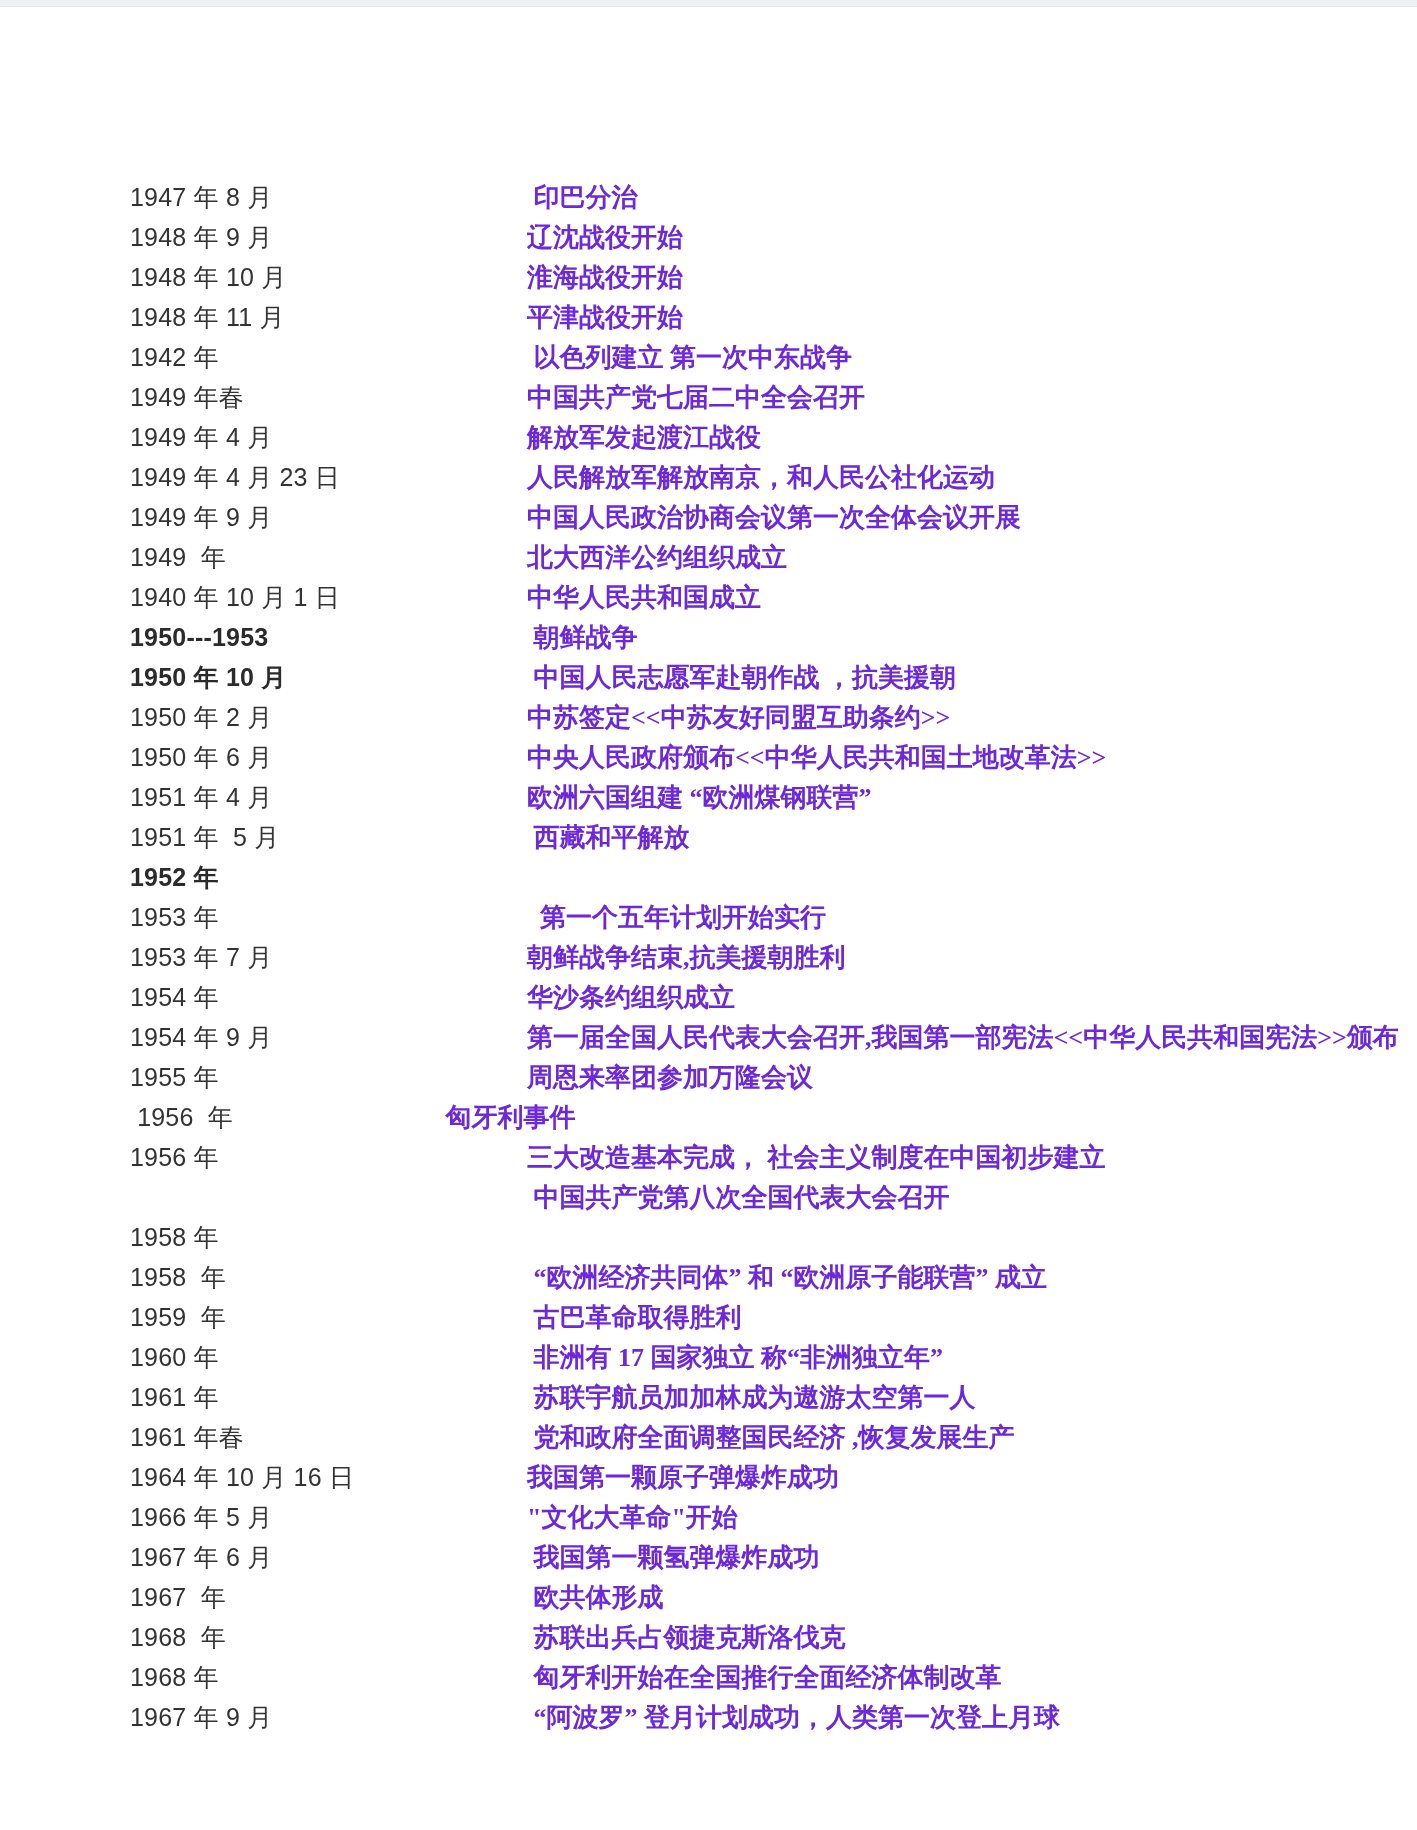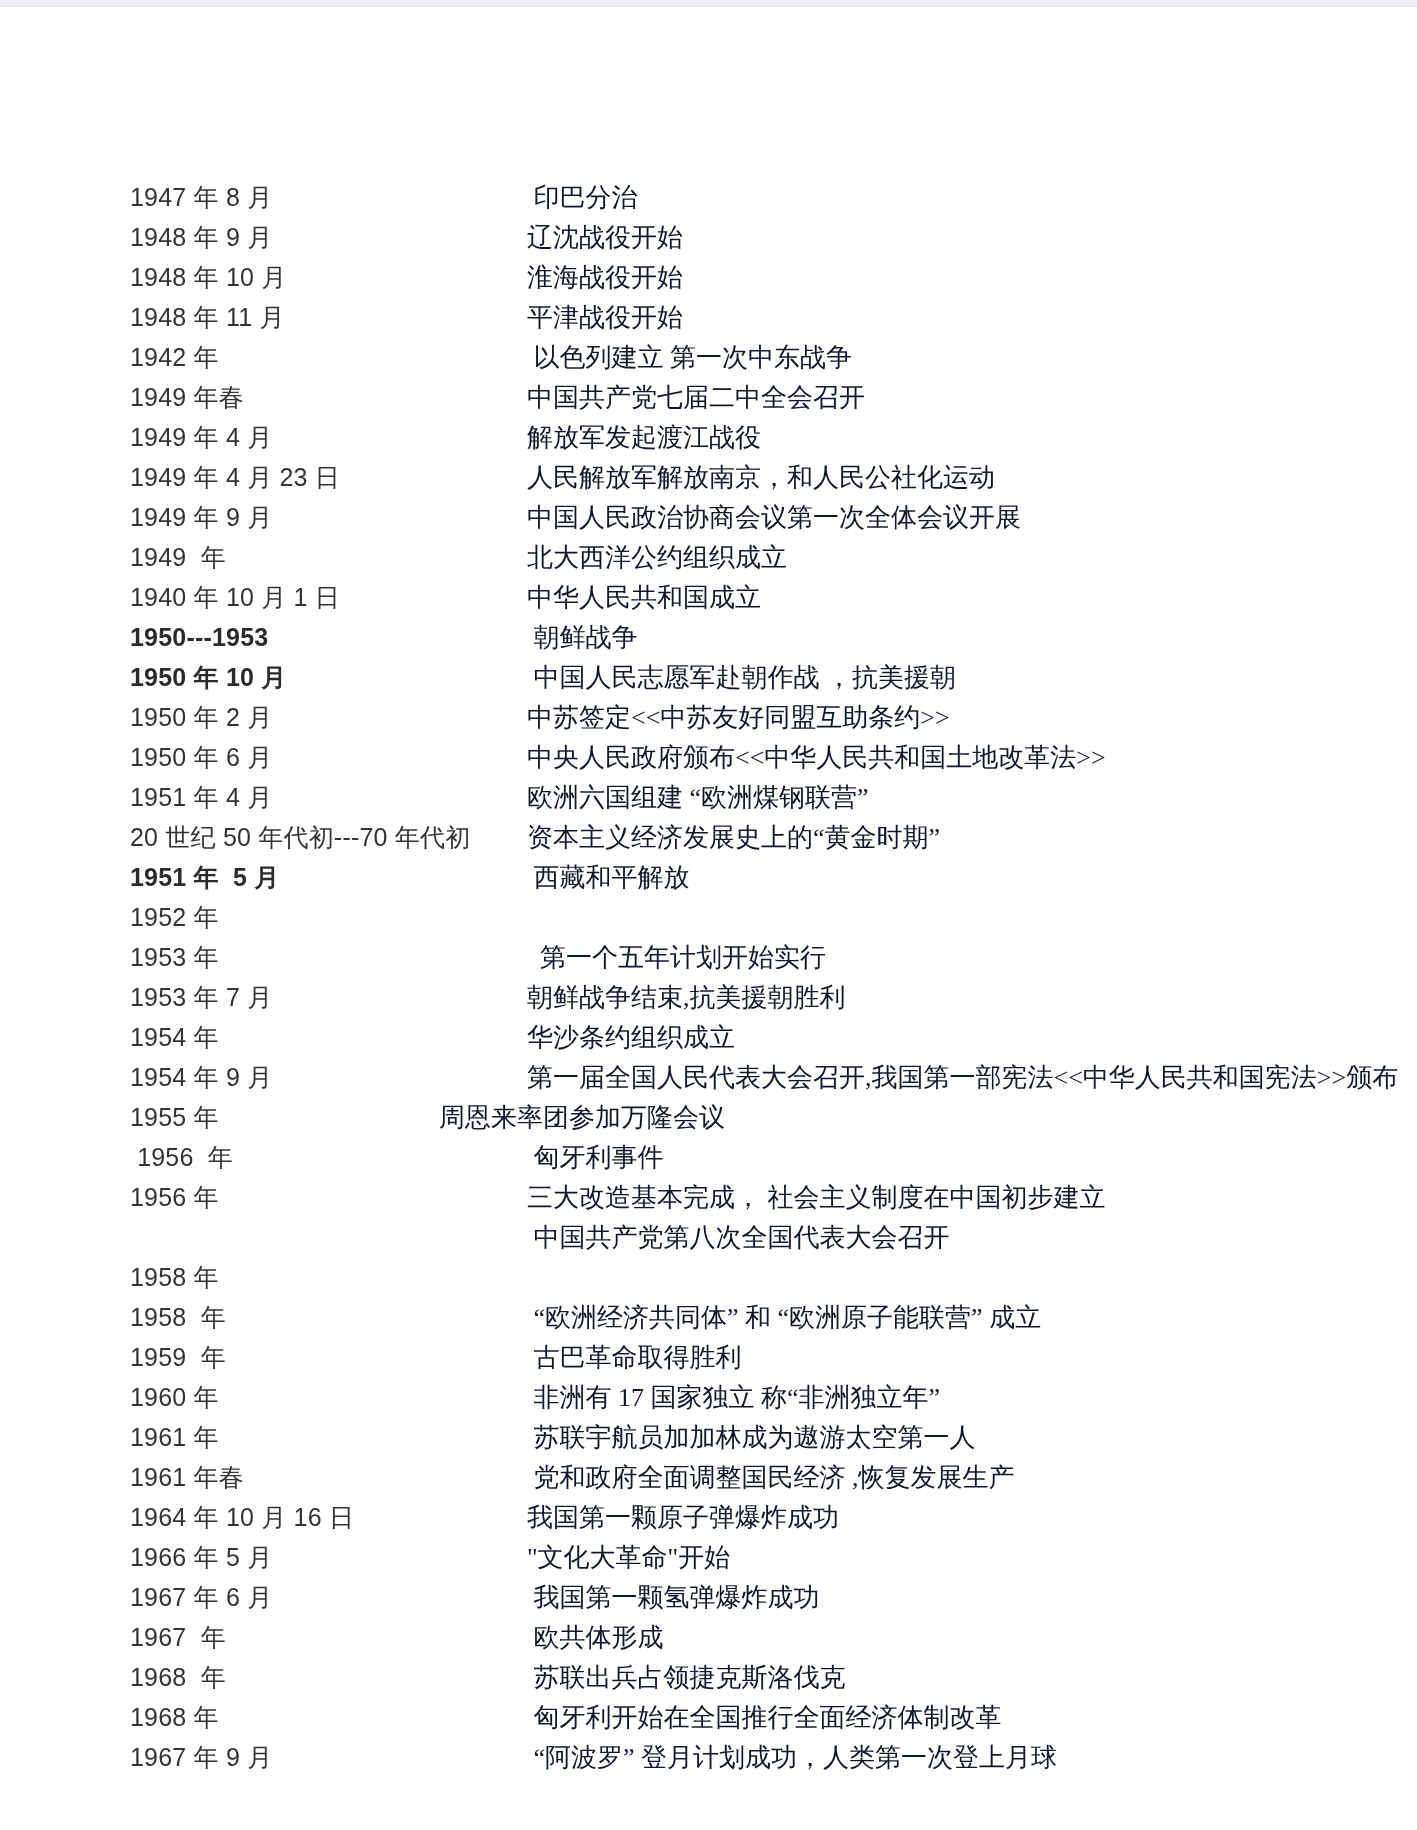--- a/index.html
+++ b/index.html
@@ -39,21 +39,22 @@
     width: 397px;
     margin-left: 130px;
     font-family: "Liberation Sans", sans-serif;
     font-size: 25px;
     color: #333333;
     letter-spacing: 0.2px;
   }
   .event {
     font-family: "Liberation Serif", serif;
     font-size: 26px;
-    color: #0f172a;
+    color: #6d28d9;
+    font-weight: bold;
   }
   
   .row:nth-child(12) .date,
   .row:nth-child(13) .date,
   .row:nth-child(18) .date {
     font-weight: 700;
     color: #2b2b2b;
   }
   
   .row:nth-child(24) .event {
@@ -141,24 +142,20 @@
     <div class="row">
       <span class="date">1950 年 6 月</span>
       <span class="event">中央人民政府颁布&lt;&lt;中华人民共和国土地改革法&gt;&gt;</span>
     </div>
 
     <div class="row">
       <span class="date">1951 年 4 月</span>
       <span class="event">欧洲六国组建 “欧洲煤钢联营”</span>
     </div>
 
-    <div class="row">
-      <span class="date">20 世纪 50 年代初---70 年代初</span>
-      <span class="event">资本主义经济发展史上的“黄金时期”</span>
-    </div>
 
     <div class="row">
       <span class="date">1951 年  5 月</span>
       <span class="event"> 西藏和平解放</span>
     </div>
 
     <div class="row">
       <span class="date">1952 年</span>
     </div>
 

